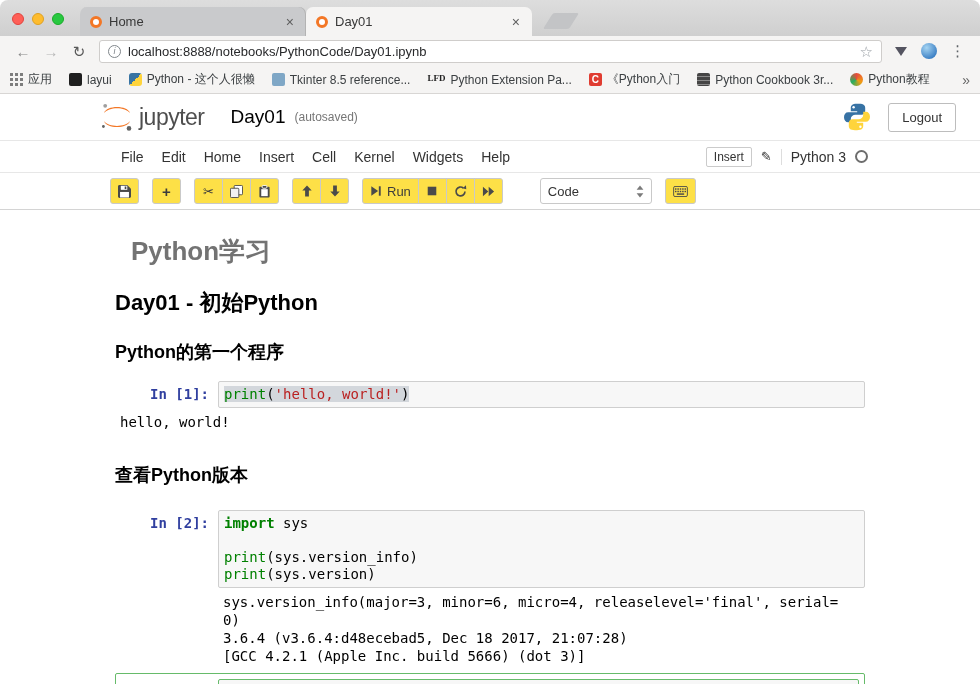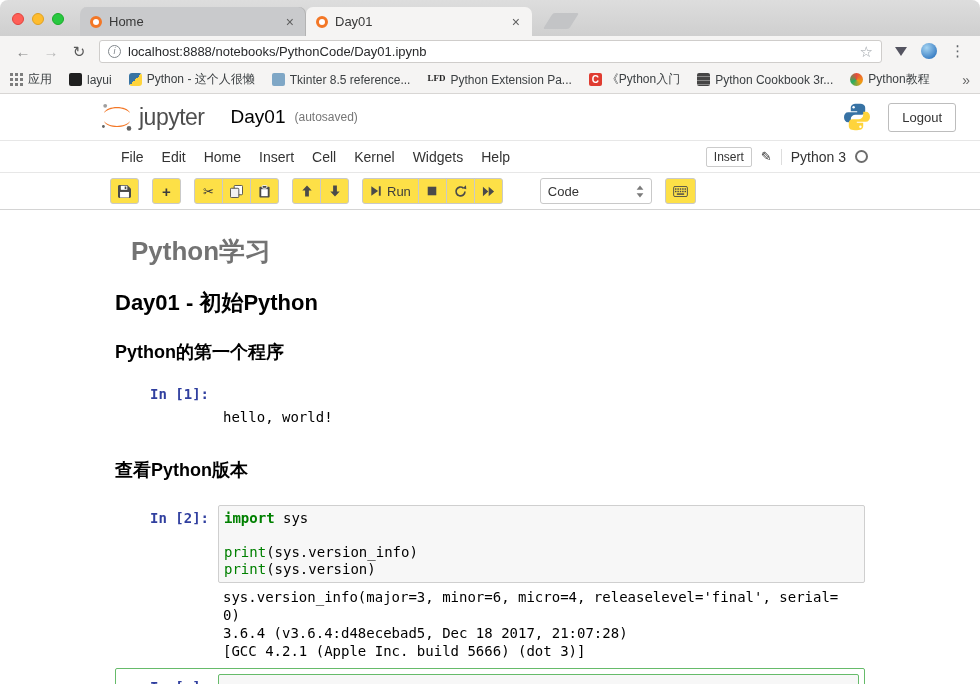--- a/index.html
+++ b/index.html
@@ -118,21 +118,21 @@
   .input-area { flex:1; border:1px solid #cfcfcf; border-radius:2px; background:#f7f7f7; padding:4px 5px; }
   pre.code { font-family:"DejaVu Sans Mono",monospace; font-size:14px; line-height:17px;
              white-space:pre; color:#000; }
   .tok-keyword { color:#008000; font-weight:bold; }
   .tok-builtin { color:#008000; }
   .tok-string  { color:#BA2121; }
   .tok-plain   { color:#000; }
   pre.code.sel .tok { background:#d3d7dc; }
 
   .output-row { display:flex; margin-top:5px; }
-  .output-row.first { margin-bottom:34px; }
+  .output-row.first { margin-bottom:34px;flex-direction:column; }
   .output-row.second { margin-bottom:8px; }
   .out-prompt { width:103px; flex:none; }
   .output-text { font-family:"DejaVu Sans Mono",monospace; font-size:14px; line-height:18px;
                  color:#000; white-space:pre-wrap; word-break:break-all; max-width:622px; padding-left:5px; }
   .cell.c1 { margin-bottom:0; }
 
   .cell.edit-mode { border:1px solid #66BB6A; border-radius:2px; padding:5px; }
   .cell.edit-mode .prompt { width:97px; }
   .input-area.edit { border-color:#66BB6A; background:#f7f7f7; min-height:29px; }
 </style>
@@ -368,20 +368,23 @@
 
   <div class="nb-body">
     <div class="nb-container">
 
       <div class="nb-h1">Python学习</div>
       <div class="nb-h2">Day01 - 初始Python</div>
       <div class="nb-h3">Python的第一个程序</div>
 
       <div class="cell c1">
         <div class="prompt">In [1]:</div>
+        <div class="input-area">
+          <pre class="code sel"><span class="tok tok-builtin">print</span><span class="tok tok-plain">(</span><span class="tok tok-string">'hello, world!'</span><span class="tok tok-plain">)</span></pre>
+        </div>
       </div>
       <div class="output-row first">
         <div class="out-prompt"></div>
         <pre class="output-text">hello, world!</pre>
       </div>
 
       <div class="nb-h3 second">查看Python版本</div>
 
       <div class="cell c2">
         <div class="prompt">In [2]:</div>

